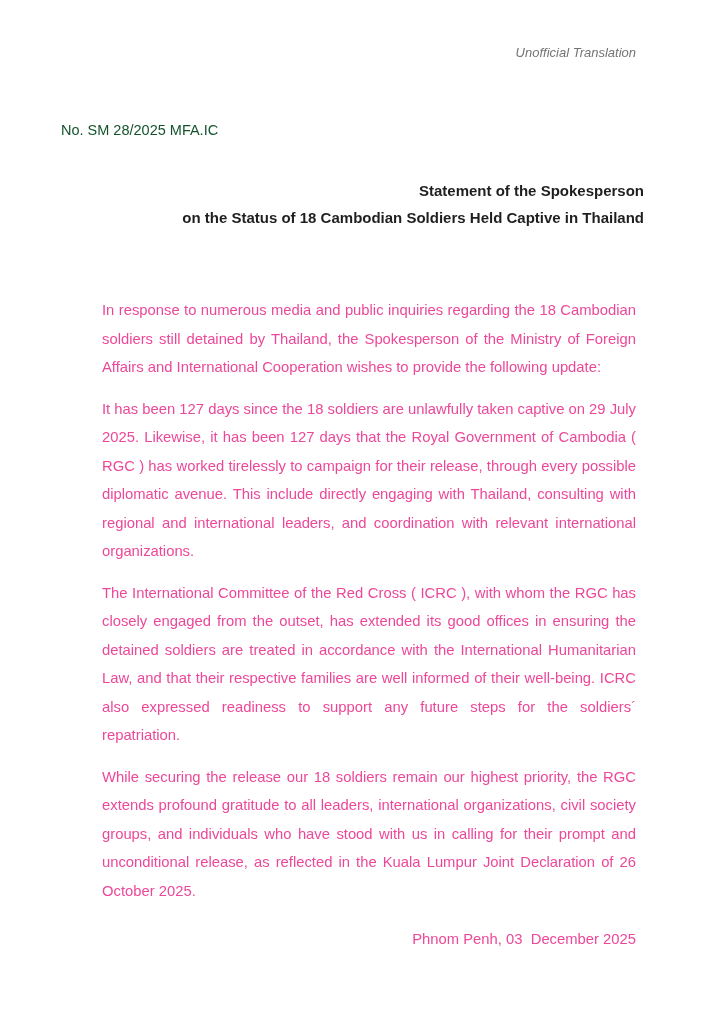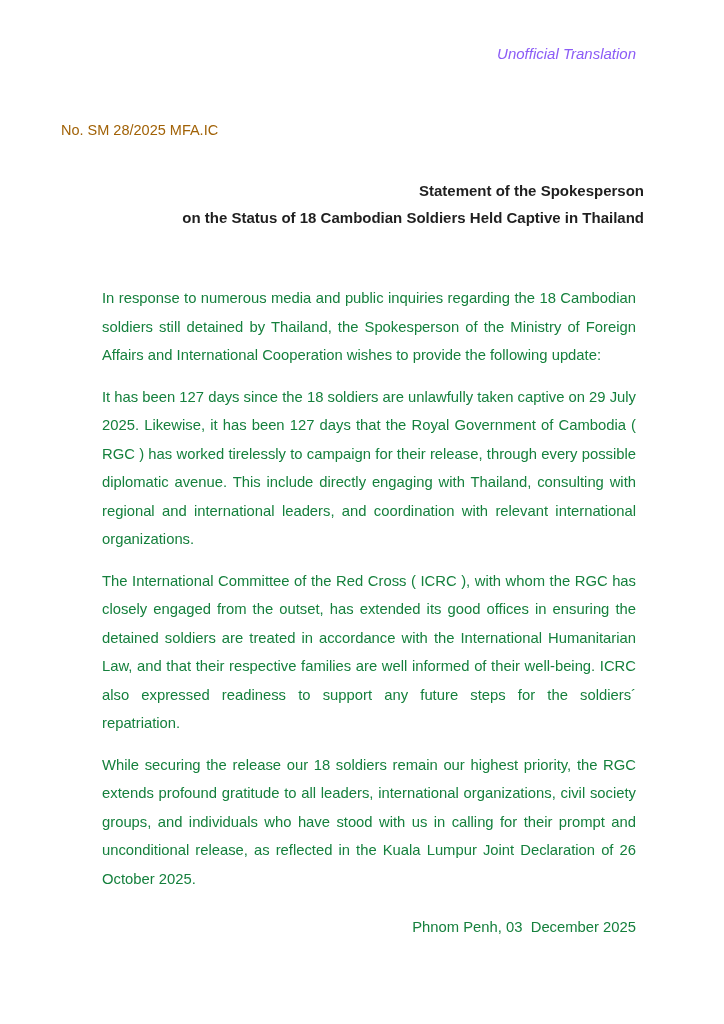--- a/index.html
+++ b/index.html
@@ -16,49 +16,49 @@
     color: #2b2b2b;
     overflow: hidden;
   }
   .unofficial-note {
     position: absolute;
     top: 45px;
     left: 102px;
     width: 534px;
     text-align: right;
     font-style: italic;
-    font-size: 15px;
-    color: #8b5cf6;
+    font-size: 13px;
+    color: #737373;
   }
   .ref-number {
     position: absolute;
     top: 122px;
     left: 61px;
     font-size: 14.5px;
-    color: #a16207;
+    color: #14532d;
   }
   .doc-title {
     position: absolute;
     top: 177px;
     left: 94px;
     width: 550px;
     text-align: right;
     font-weight: bold;
     font-size: 15px;
     line-height: 27px;
     color: #1f1f1f;
   }
   .doc-body {
     position: absolute;
-    top: 284px;
+    top: 296px;
     left: 102px;
     width: 534px;
     font-size: 14.8px;
     line-height: 28.5px;
-    color: #15803d;
+    color: #ec4899;
   }
   .doc-body p {
     margin: 0 0 13px 0;
     text-align: justify;
     text-justify: inter-word;
   }
   .dateline {
     margin-top: 20px;
     text-align: right;
     white-space: pre-wrap;

